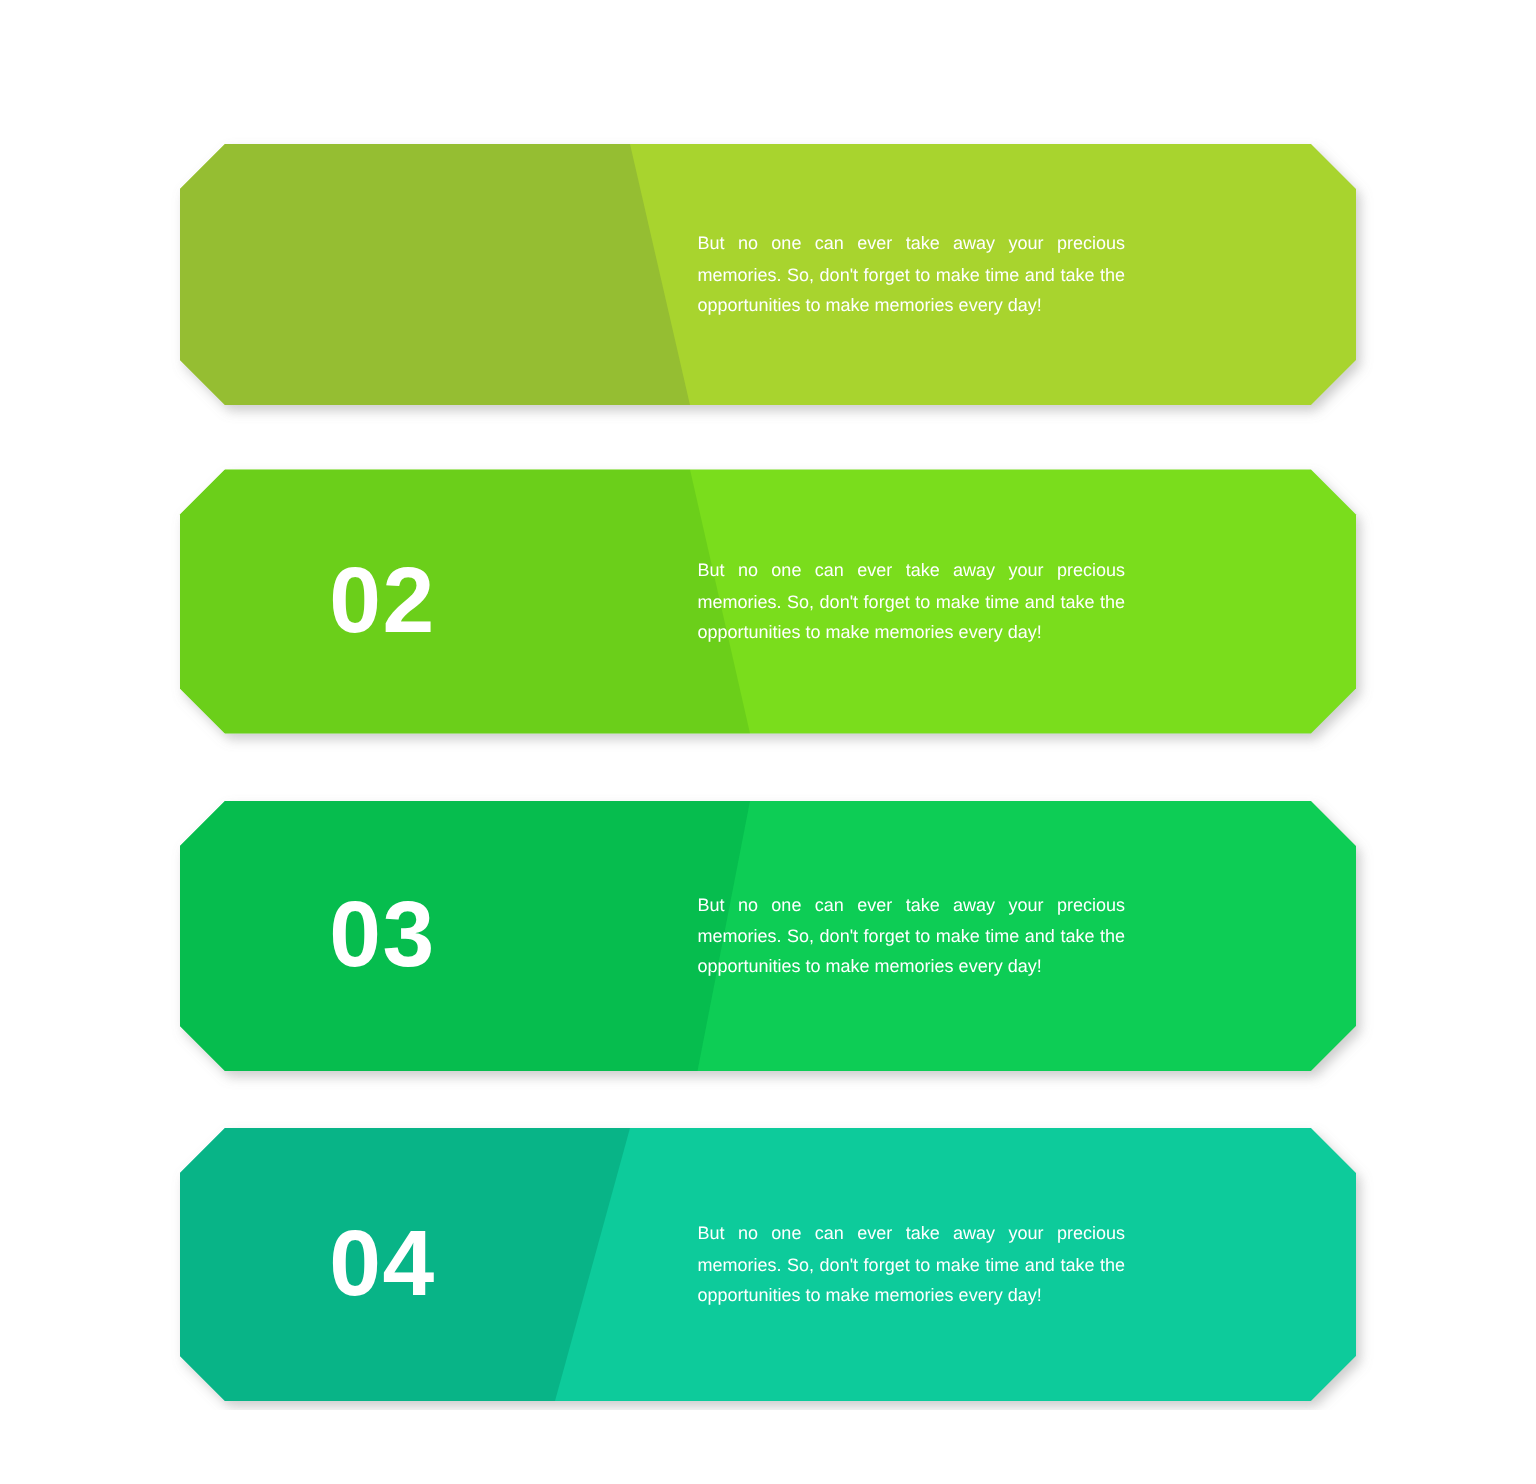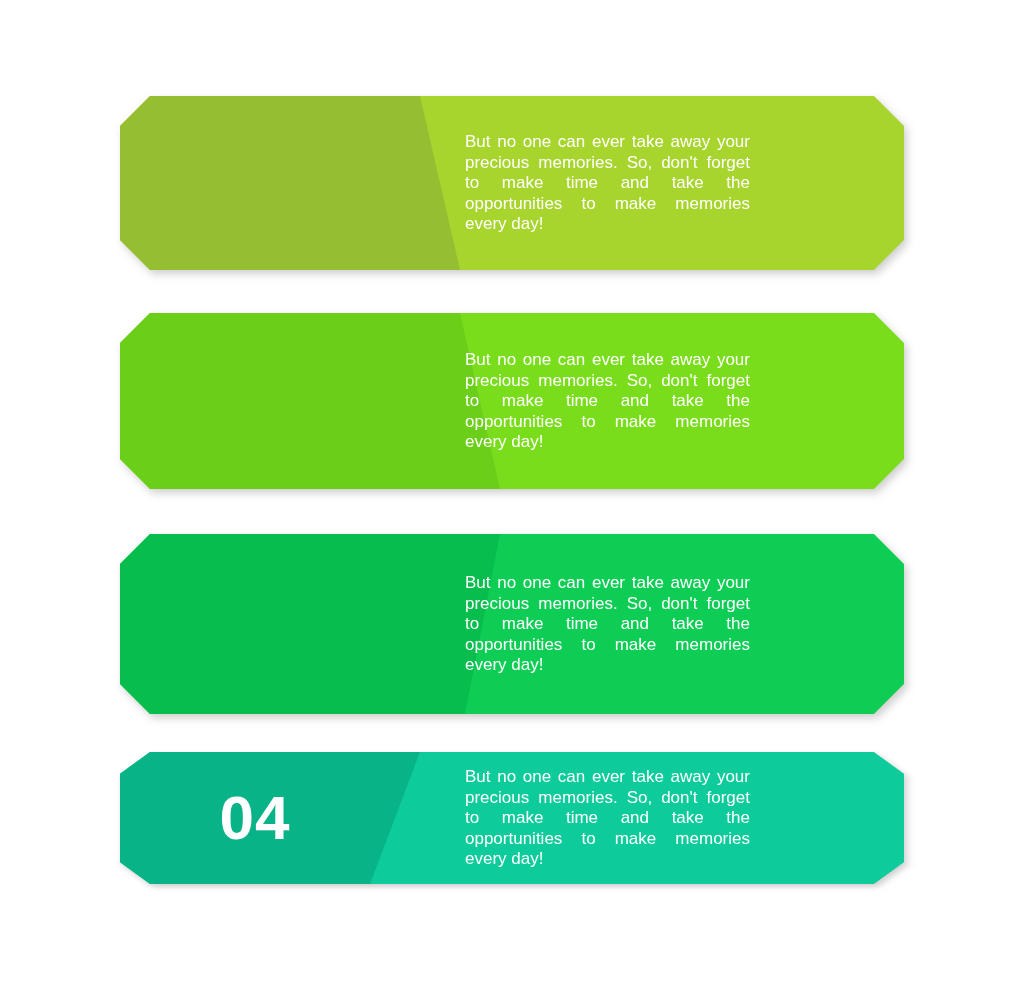--- a/index.html
+++ b/index.html
@@ -55,21 +55,21 @@
   }
 
   .banner-text {
     position: absolute;
     left: 345px;
     top: 50%;
     transform: translateY(-50%);
     width: 285px;
     color: #ffffff;
     font-family: "Liberation Sans", sans-serif;
-    font-size: 17px;
+    font-size: 12px;
     line-height: 20.6px;
     text-align: justify;
     user-select: none;
   }
 
   
   #watermark-bar {
     position: absolute;
     left: 0;
     top: 940px;
@@ -107,40 +107,42 @@
           </clipPath>
           <filter id="shadow1" x="-10%" y="-10%" width="130%" height="140%">
             <feDropShadow dx="3" dy="4" stdDeviation="4" flood-color="#8a8a8a" flood-opacity="0.42"></feDropShadow>
           </filter>
         </defs>
         <path d="M 30 0 L 754 0 L 784 30 L 784 146 L 754 176 L 30 176 L 0 146 L 0 30 Z" fill="#7add1a" filter="url(#shadow1)"></path>
         <g clip-path="url(#clip1)">
           <path d="M 0 0 L 340 0 L 380 176 L 0 176 Z" fill="#6bcf1a"></path>
         </g>
       </svg>
+      <div class="banner-number">02</div>
       <div class="banner-text">But no one can ever take away your precious memories. So, don't forget to make time and take the opportunities to make memories every day!</div>
     </div>
     <div class="banner" style="top: 534px; height: 180px;">
       <svg class="banner-svg" viewBox="0 0 784 180" preserveAspectRatio="none">
         <defs>
           <clipPath id="clip2">
             <path d="M 30 0 L 754 0 L 784 30 L 784 150 L 754 180 L 30 180 L 0 150 L 0 30 Z"></path>
           </clipPath>
           <filter id="shadow2" x="-10%" y="-10%" width="130%" height="140%">
             <feDropShadow dx="3" dy="4" stdDeviation="4" flood-color="#8a8a8a" flood-opacity="0.42"></feDropShadow>
           </filter>
         </defs>
         <path d="M 30 0 L 754 0 L 784 30 L 784 150 L 754 180 L 30 180 L 0 150 L 0 30 Z" fill="#07cd55" filter="url(#shadow2)"></path>
         <g clip-path="url(#clip2)">
           <path d="M 0 0 L 380 0 L 345 180 L 0 180 Z" fill="#06bd4e"></path>
         </g>
       </svg>
+      <div class="banner-number">03</div>
       <div class="banner-text">But no one can ever take away your precious memories. So, don't forget to make time and take the opportunities to make memories every day!</div>
     </div>
-    <div class="banner" style="top: 752px; height: 132px; padding-left: 20px;">
+    <div class="banner" style="top: 752px; height: 182px; padding-left: 20px;">
       <svg class="banner-svg" viewBox="0 0 784 182" preserveAspectRatio="none">
         <defs>
           <clipPath id="clip3">
             <path d="M 30 0 L 754 0 L 784 30 L 784 152 L 754 182 L 30 182 L 0 152 L 0 30 Z"></path>
           </clipPath>
           <filter id="shadow3" x="-10%" y="-10%" width="130%" height="140%">
             <feDropShadow dx="3" dy="4" stdDeviation="4" flood-color="#8a8a8a" flood-opacity="0.42"></feDropShadow>
           </filter>
         </defs>
         <path d="M 30 0 L 754 0 L 784 30 L 784 152 L 754 182 L 30 182 L 0 152 L 0 30 Z" fill="#0acb9b" filter="url(#shadow3)"></path>

